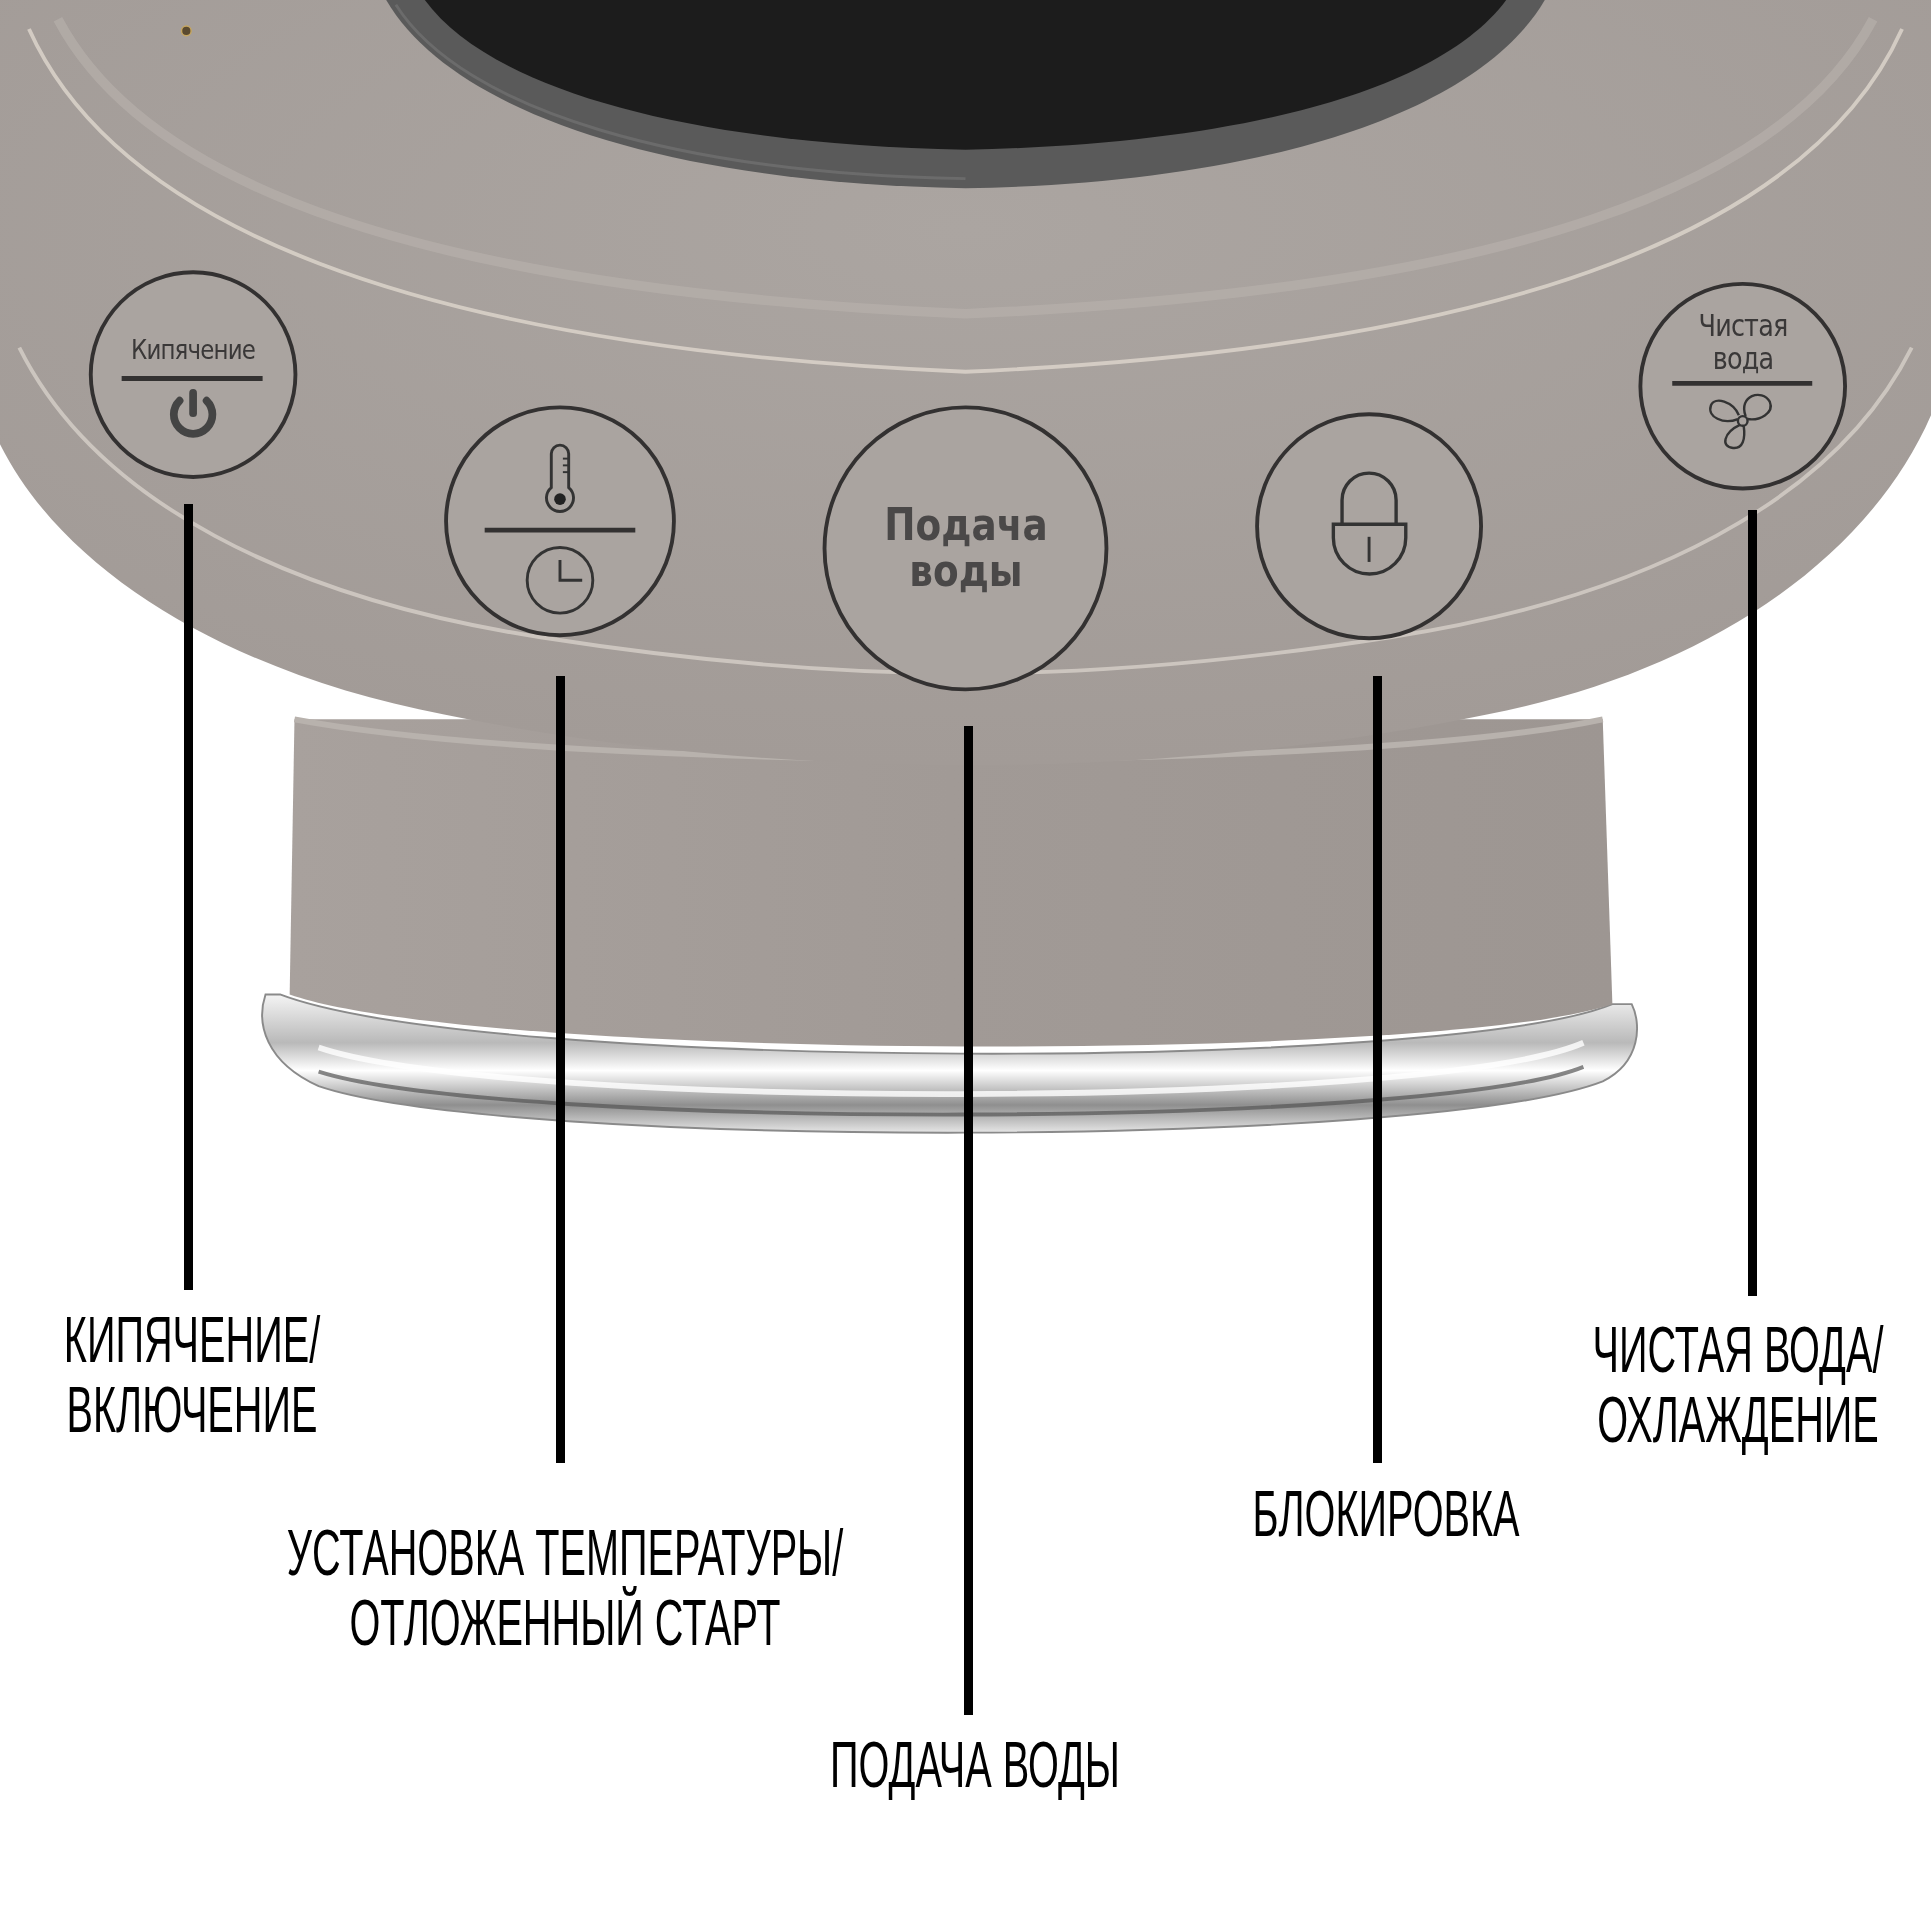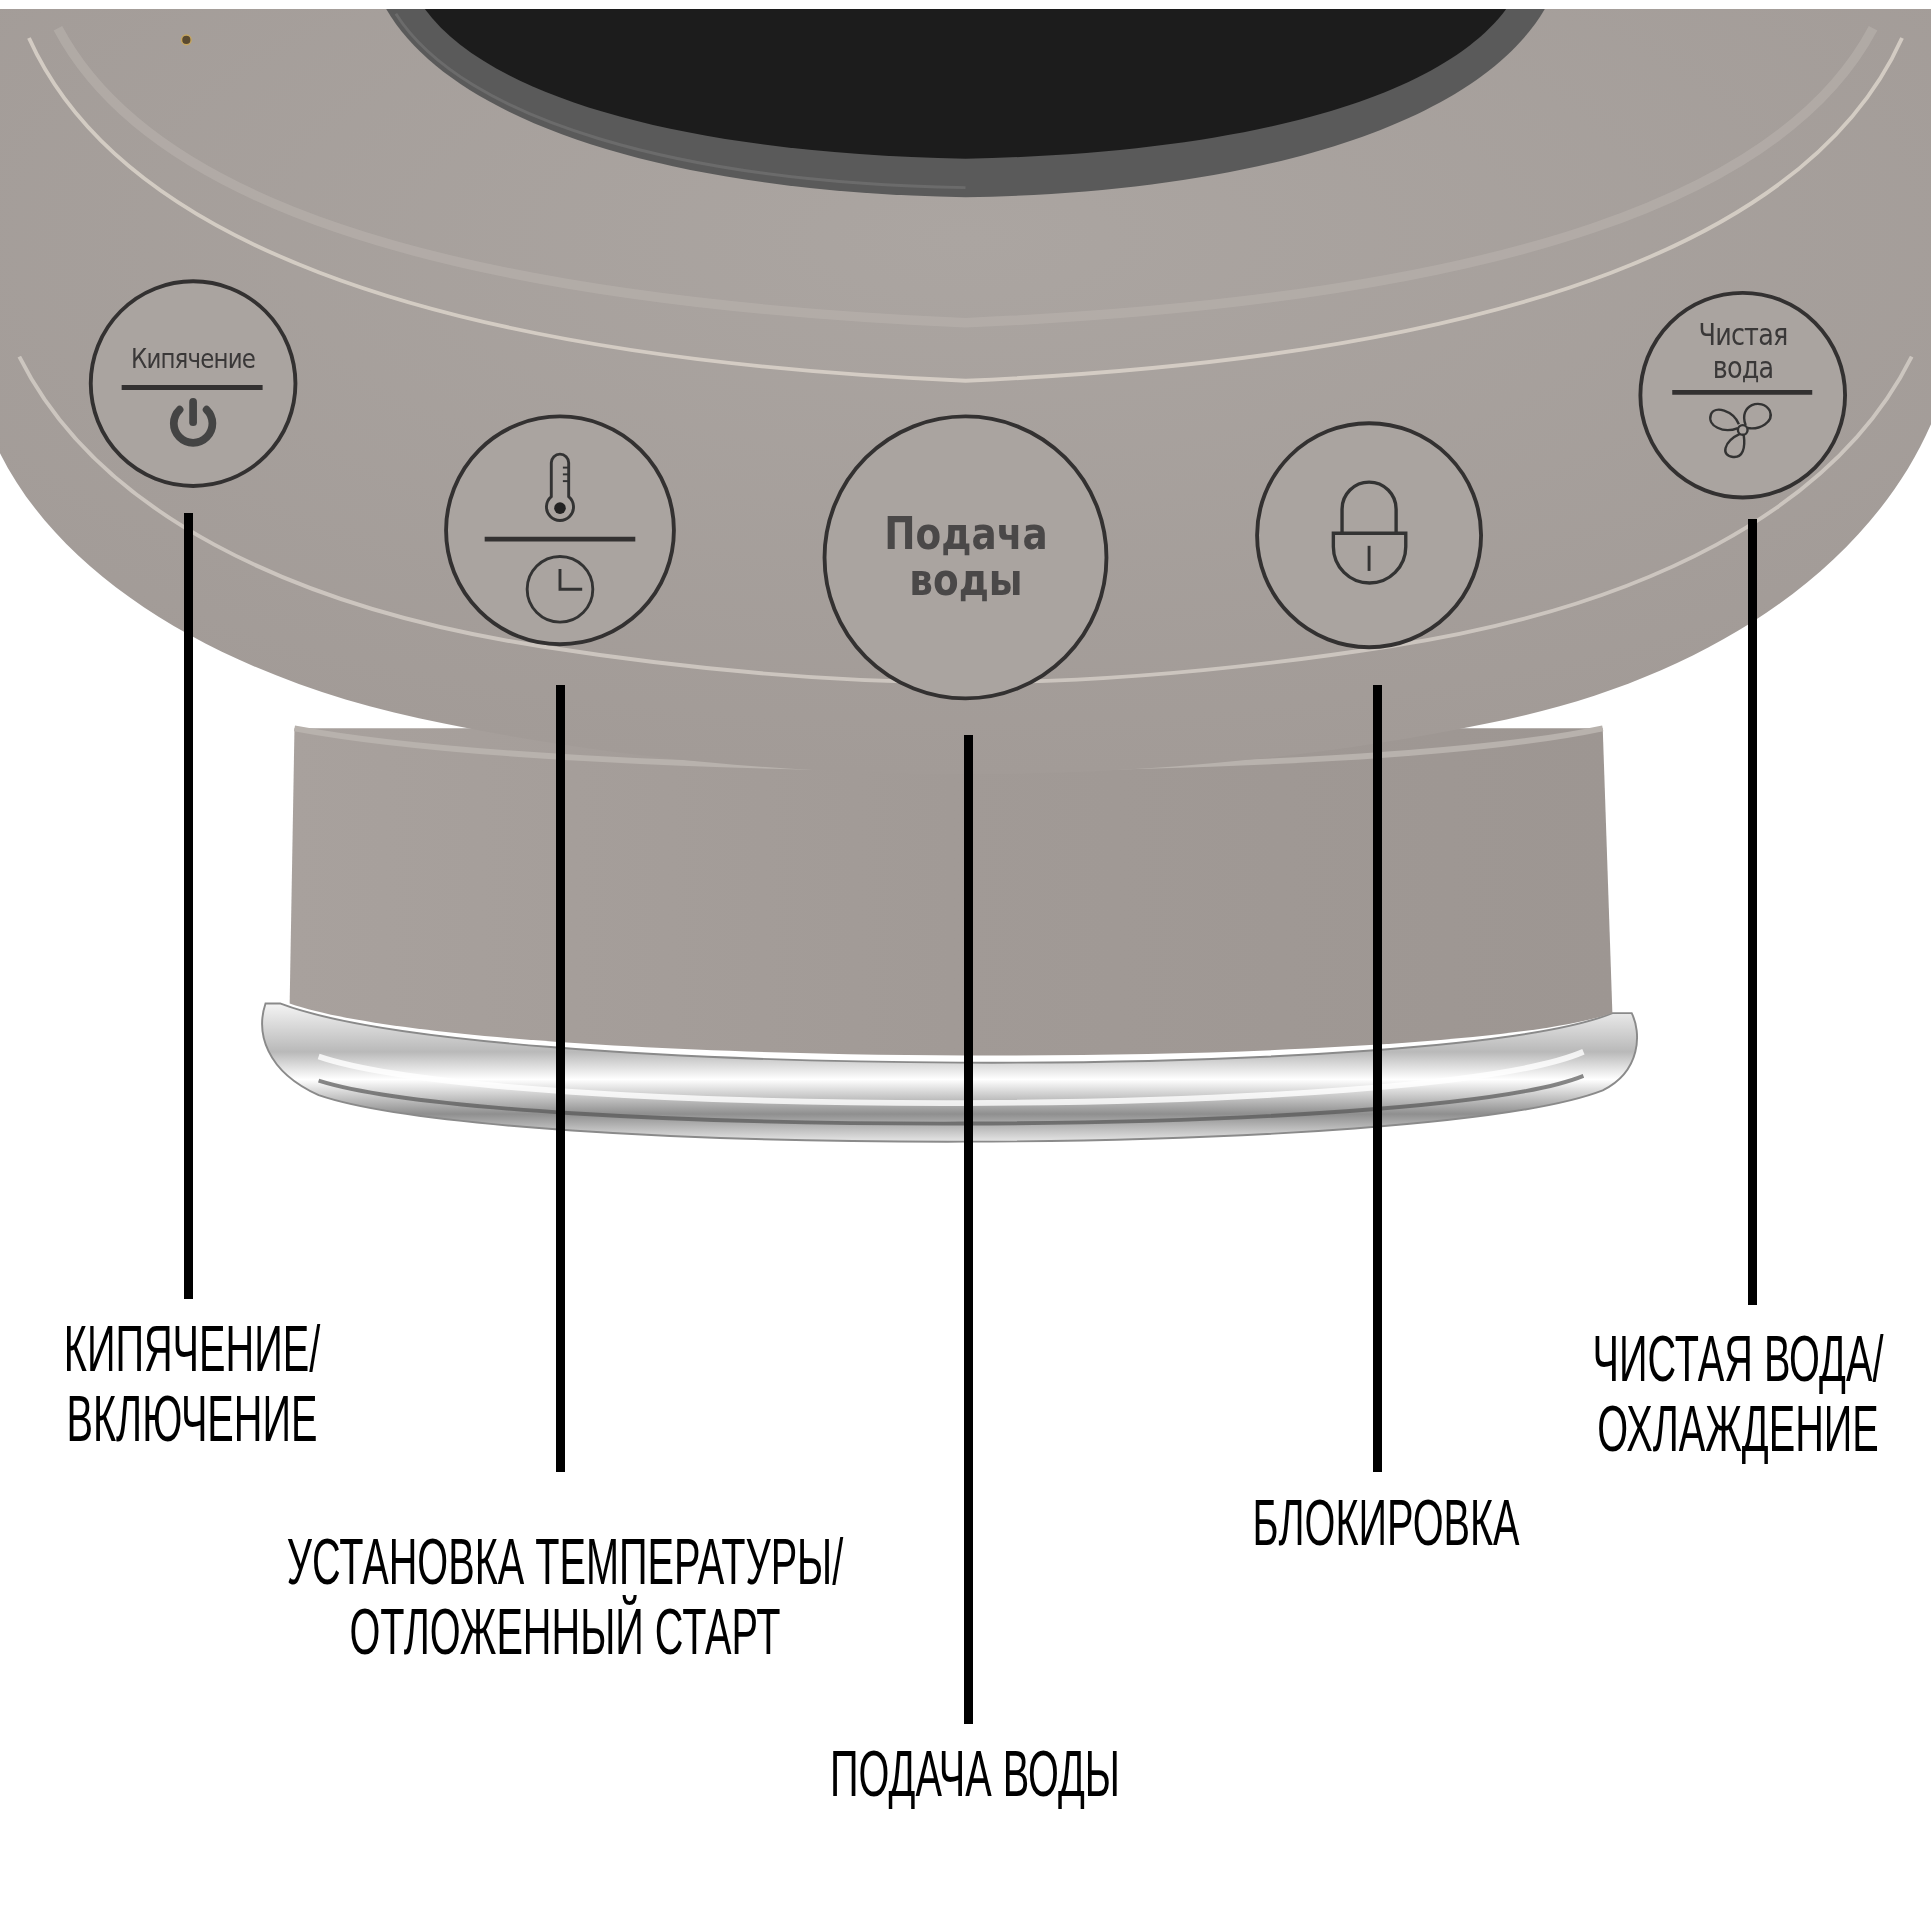--- a/index.html
+++ b/index.html
@@ -9,21 +9,21 @@
     }
     body {
       width: 1931px;
       height: 1931px;
       position: relative;
       overflow: hidden;
       font-family: "Liberation Sans", sans-serif;
     }
     .stage {
       position: absolute;
-      left: 0; top: 9px;
+      left: 0; top: 0;
       width: 1931px; height: 1536px;
     }
     .product-svg {
       position: absolute;
       left: 0; top: 0;
       width: 1931px; height: 1931px;
     }
     .button-label {
       position: absolute;
       text-align: center;

